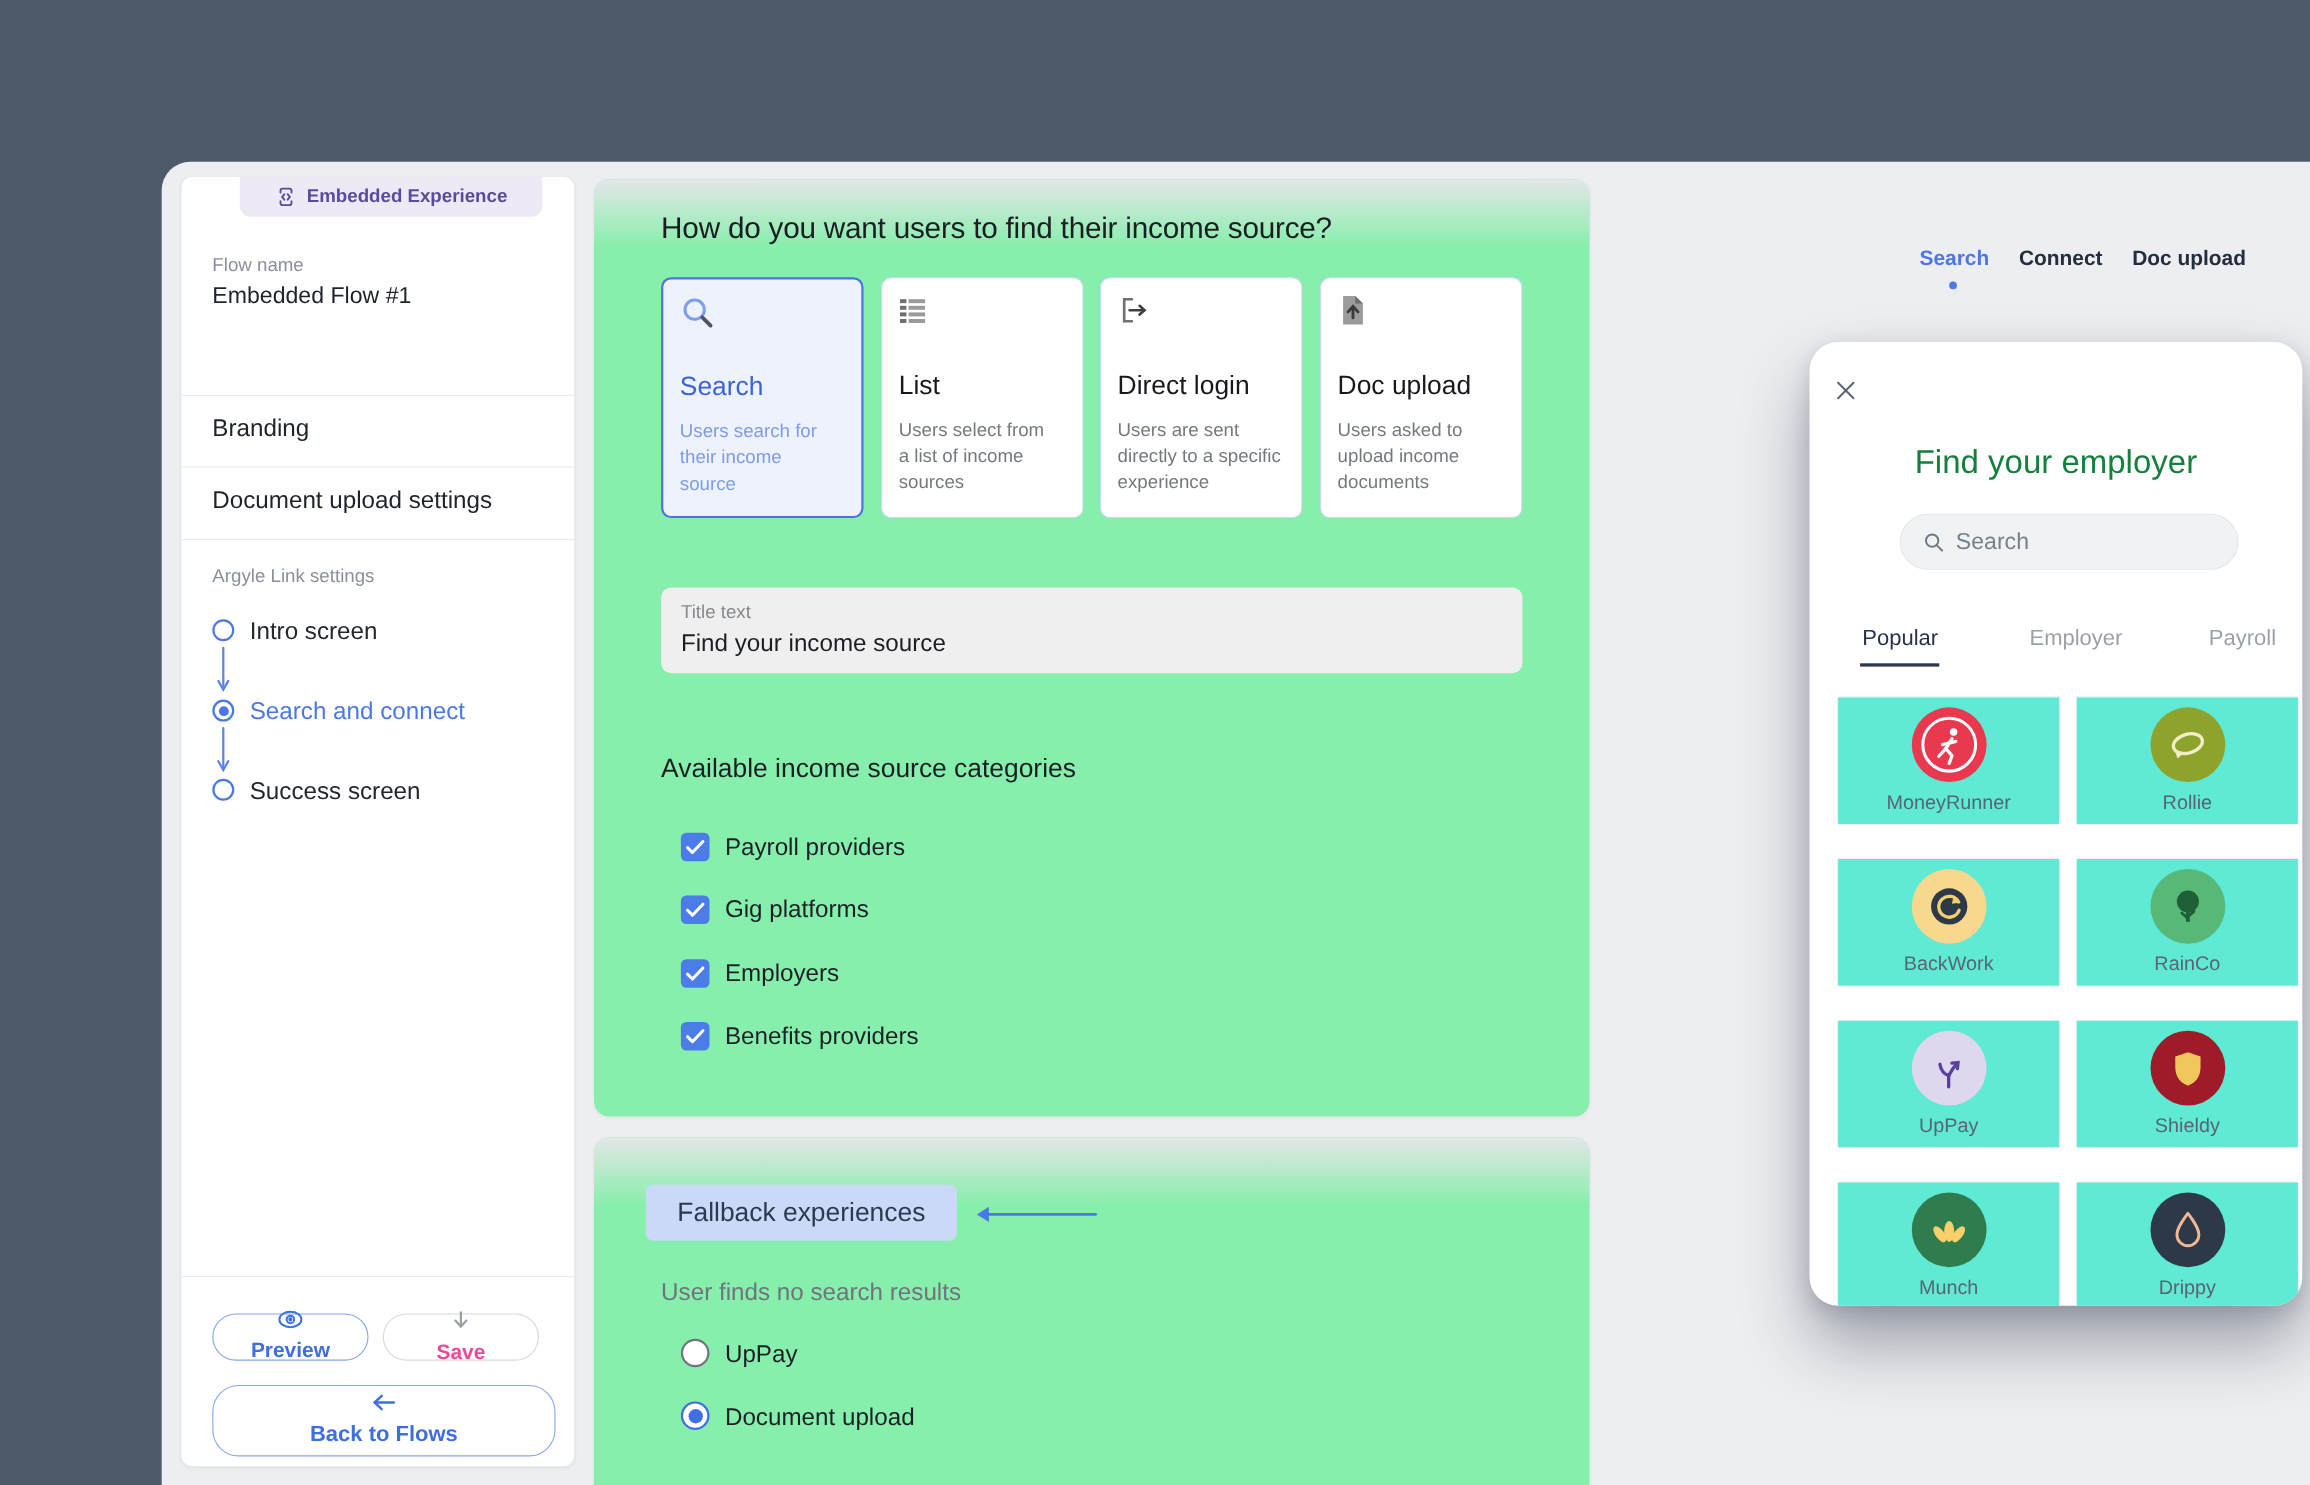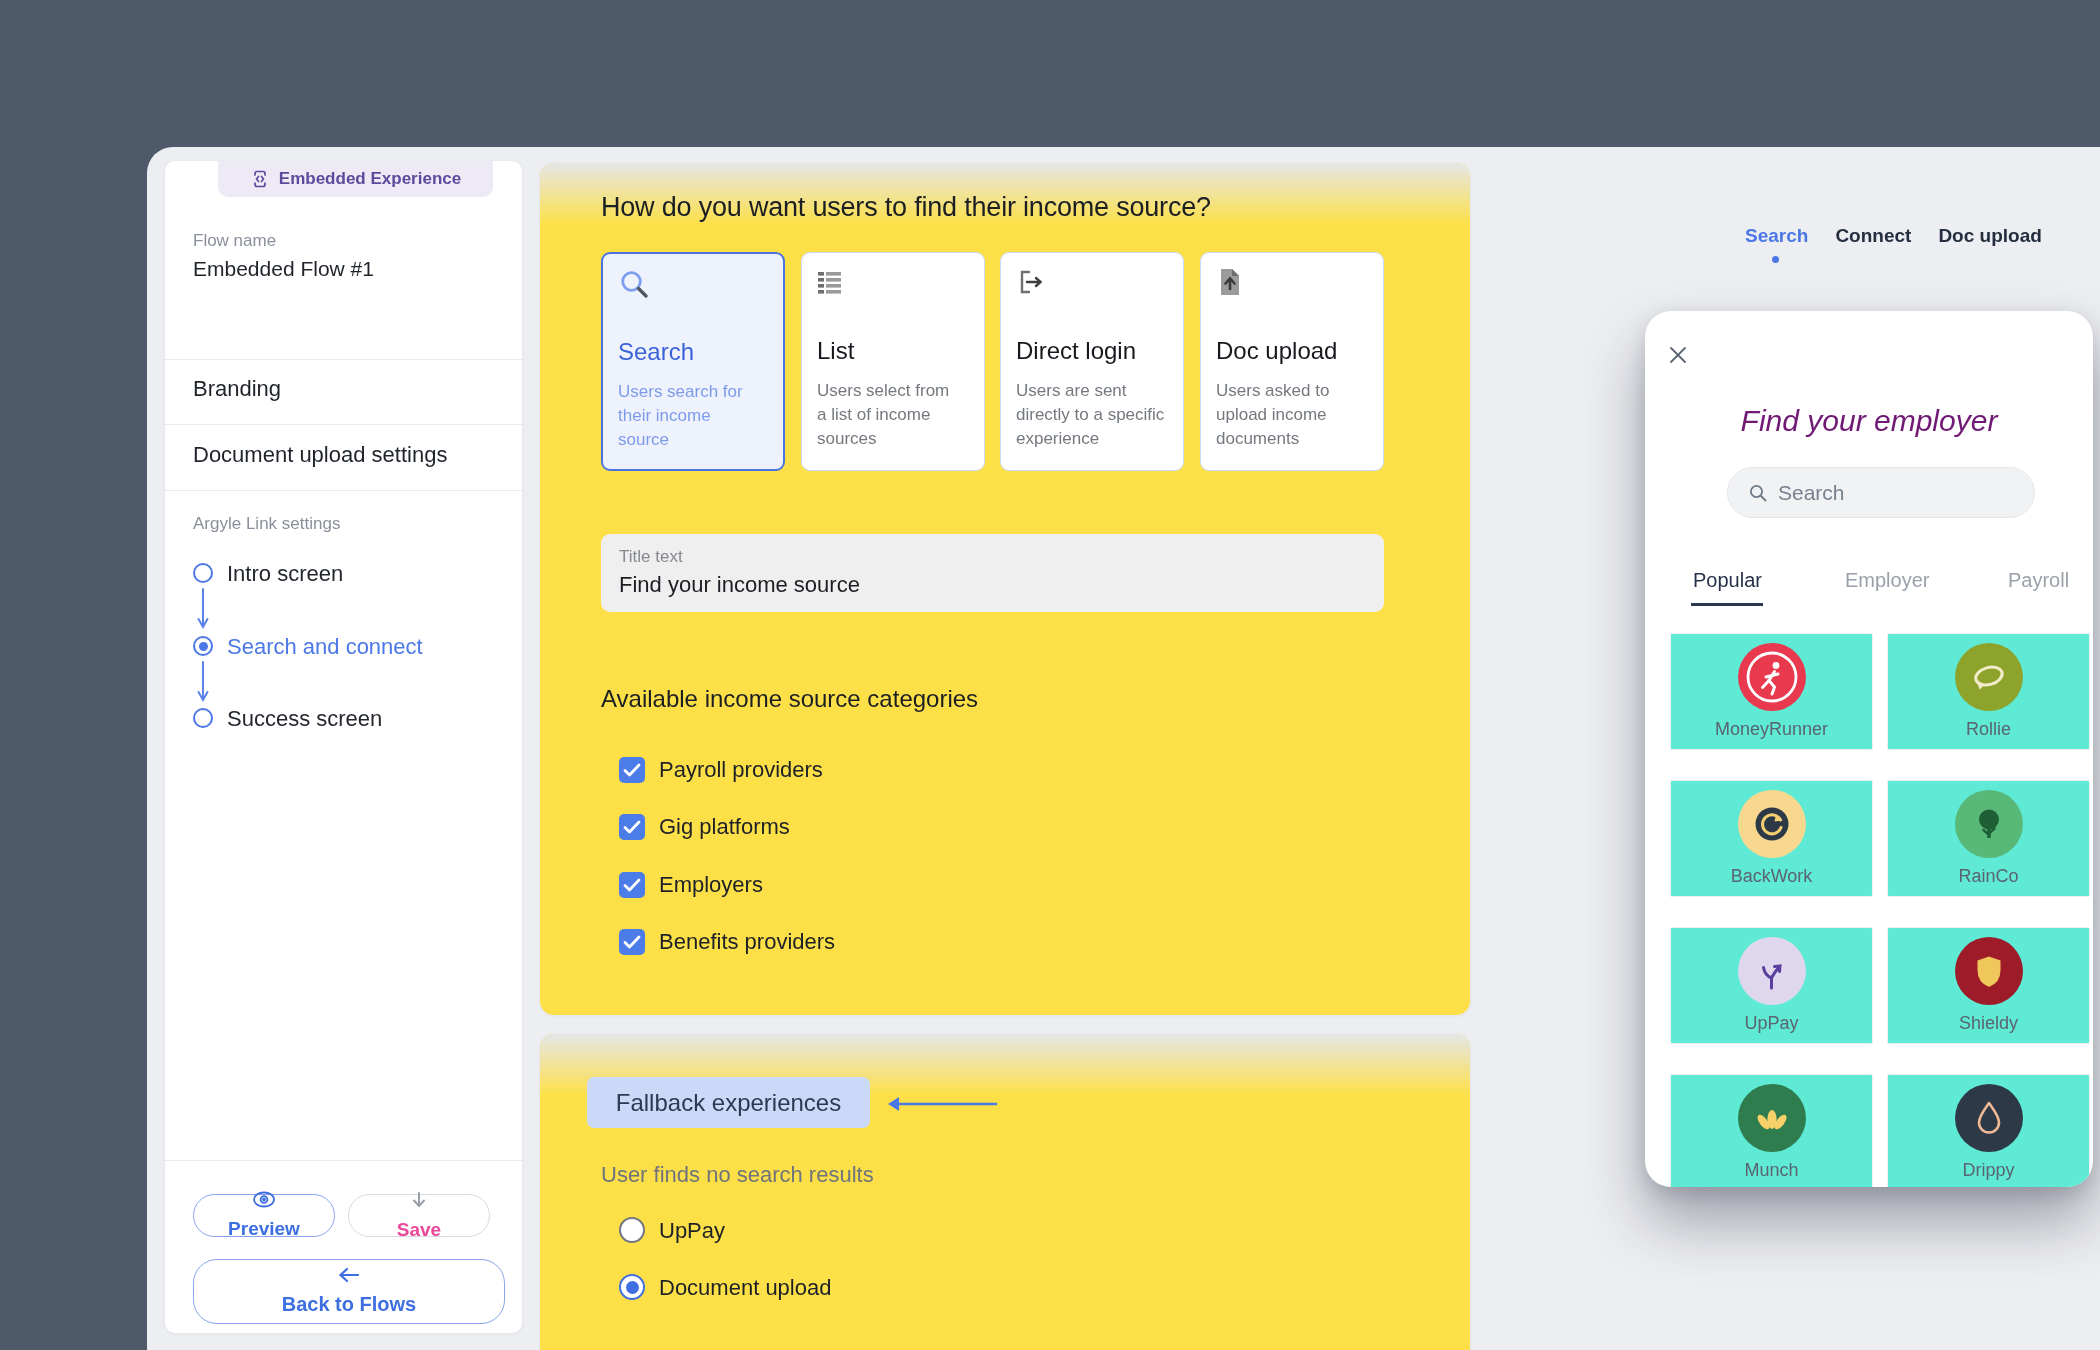--- a/index.html
+++ b/index.html
@@ -23,22 +23,22 @@
   .step-label.active{color:#4b78e6;}
   .radio-o{box-sizing:border-box;width:20px;height:20px;border-radius:50%;
     border:2px solid #4b78e6;background:#fff;}
   .radio-o.filled{display:flex;align-items:center;justify-content:center;}
   .radio-o.filled::after{content:"";width:9px;height:9px;border-radius:50%;background:#4b78e6;}
   .pill-btn{box-sizing:border-box;display:flex;align-items:center;justify-content:center;
     gap:10px;border-radius:24px;background:#fff;font-weight:600;cursor:pointer;flex-direction:column;}
   .pill-blue{border:1.6px solid #86a6ee;color:#3d6fe0;}
   .pill-gray{border:1.6px solid #d7dade;color:#ec4899;align-items:center;}
   
-  .panel{position:absolute;background:#fde047;border-radius:14px;
-    box-shadow:0 1px 4px rgba(20,30,50,.05);padding-left:25px;}
+  .panel{position:absolute;background:#86efac;border-radius:14px;
+    box-shadow:0 1px 4px rgba(20,30,50,.05);}
   .panel-grad::before{content:"";position:absolute;left:0;right:0;top:0;height:62px;
     border-radius:14px 14px 0 0;background:linear-gradient(180deg,#e5e6e7,rgba(255,255,255,0));}
   .h1{color:#1b1e23;font-size:27px;letter-spacing:-.2px;}
   .opt-card{box-sizing:border-box;position:absolute;width:184px;height:219px;
     border:1.5px solid #c9d8f6;border-radius:9px;background:#fff;cursor:pointer;}
   .opt-card.selected{border:2px solid #4b74e0;background:#eef2fd;}
   .opt-title{position:absolute;left:15px;top:84px;font-size:24px;color:#17191e;}
   .opt-card.selected .opt-title{color:#3b63d8;}
   .opt-desc{position:absolute;left:15px;top:126px;width:152px;
     font-size:17px;line-height:24px;color:#74797f;}
@@ -60,21 +60,21 @@
   .radio-big.on::after{content:"";width:13px;height:13px;border-radius:50%;background:#3f6fe3;}
   
   .ptabs{position:absolute;left:1745px;top:225px;display:flex;gap:27px;font-size:19px;font-weight:600;}
   .ptab{color:#242e3f;cursor:pointer;}
   .ptab.active{color:#4b78e6;}
   .ptab-dot{position:absolute;left:1772px;top:256px;width:7px;height:7px;border-radius:50%;background:#4b78e6;}
   .phone{position:absolute;left:1645px;top:311px;width:448px;height:876px;background:#fff;
     border-radius:26px;overflow:hidden;
     box-shadow:0 34px 60px rgba(25,35,55,.38),0 6px 18px rgba(25,35,55,.15);}
   .phone-title{position:absolute;left:0;width:100%;top:93px;text-align:center;
-    font-size:30px;font-weight:500;color:#701a75;font-style:italic;}
+    font-size:30px;font-weight:500;color:#15803d;}
   .search-pill{box-sizing:border-box;position:absolute;left:82px;top:156px;width:308px;height:51px;
     background:#f1f2f4;border:1px solid #e4e6e9;border-radius:26px;}
   .search-ph{position:absolute;left:50px;top:13px;font-size:21px;color:#77808e;}
   .cat-tab{position:absolute;top:258px;font-size:20px;color:#9aa1ab;cursor:pointer;}
   .cat-tab.active{color:#27324a;font-weight:400;}
   .cat-underline{position:absolute;left:46px;top:292px;width:72px;height:3px;background:#2c3850;}
   .tile{box-sizing:border-box;position:absolute;width:203px;height:117px;background:#5eead4;
     border:1px solid #edeff2;border-radius:2px;cursor:pointer;}
   .logo{position:absolute;left:67px;top:9px;width:68px;height:68px;border-radius:50%;}
   .tile-label{position:absolute;left:0;top:85px;width:100%;text-align:center;

